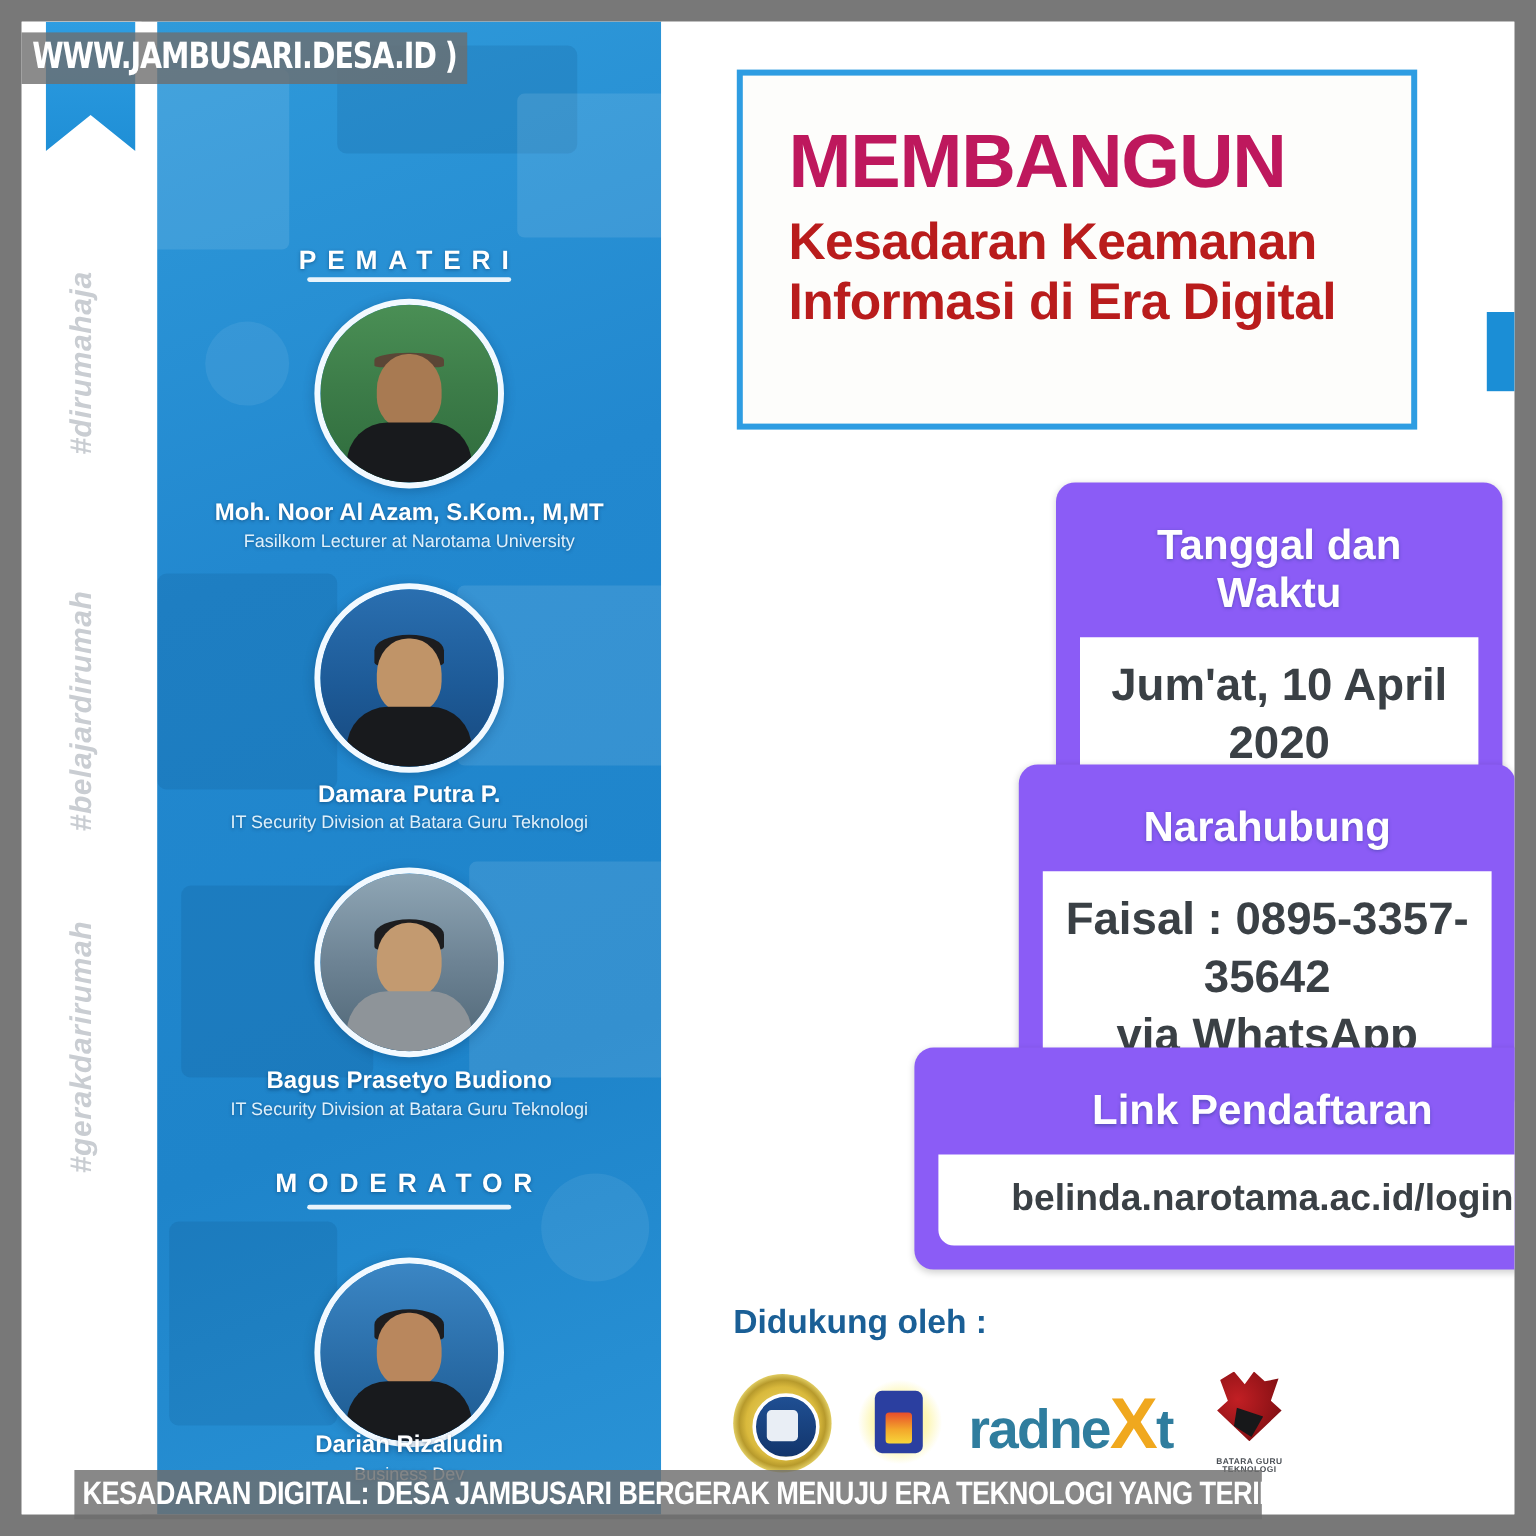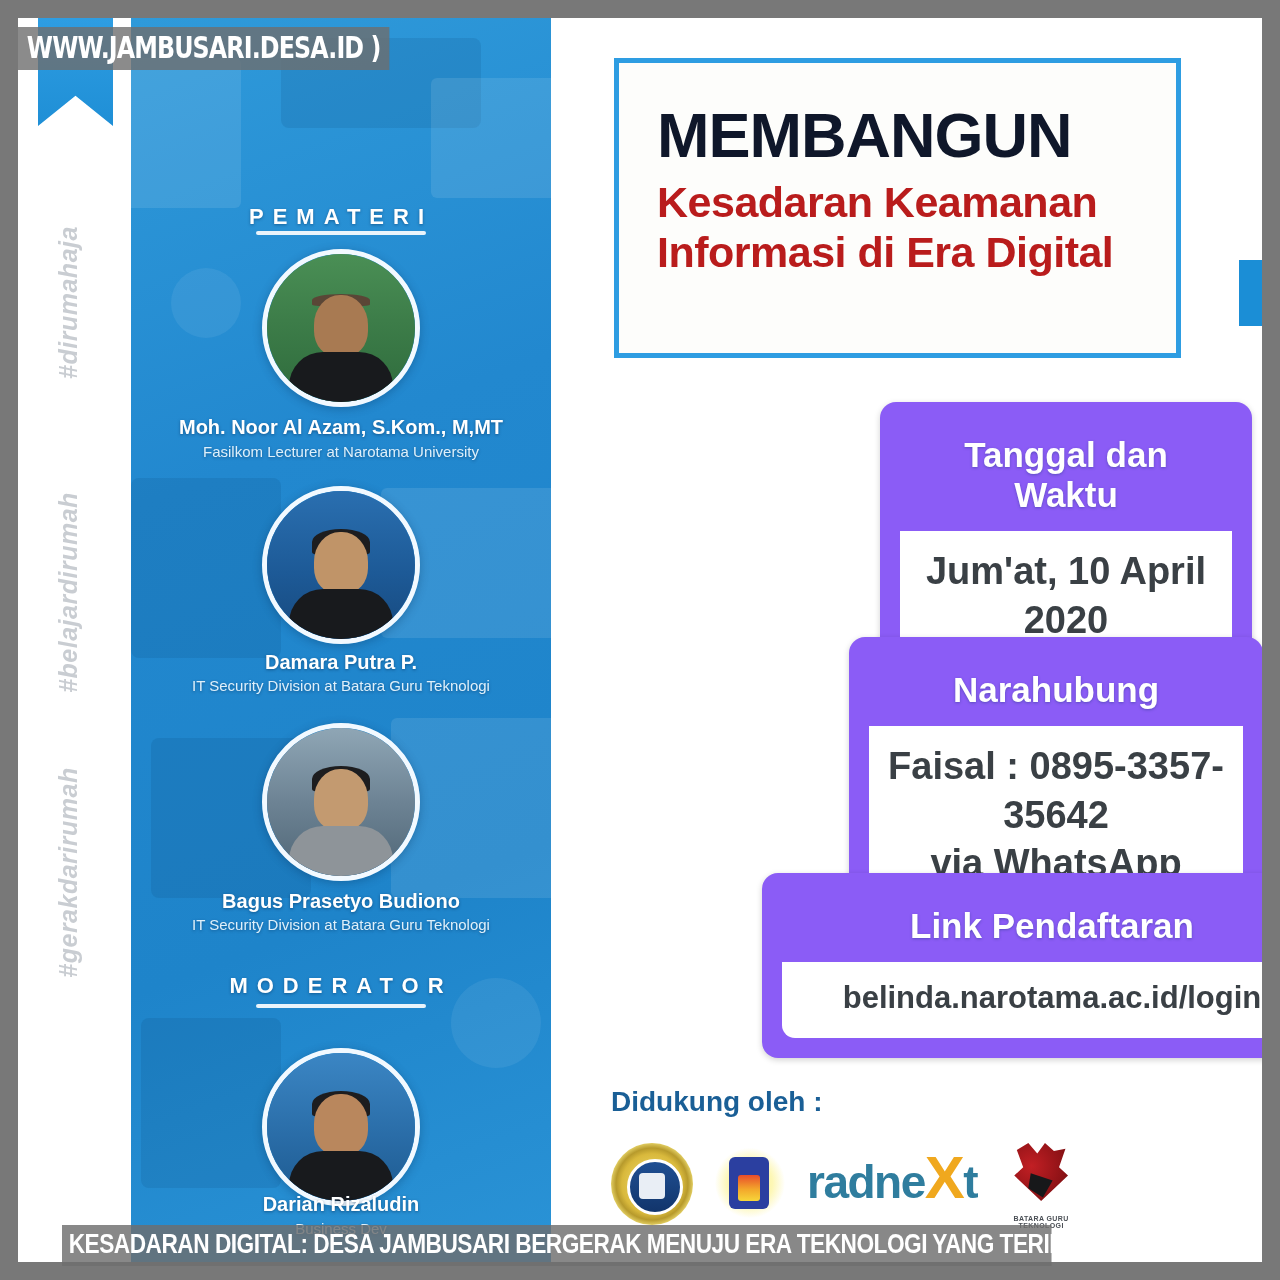--- a/index.html
+++ b/index.html
@@ -173,21 +173,21 @@
   #title-box {
     position:absolute;
     left:63px; top:40px;
     width:567px; height:300px;
     border:5px solid #2e9de2;
     background:#fdfdfb;
     padding:42px 30px 0 38px;
   }
   #title-line-1 {
     font-size:63px; font-weight:700;
-    color:#0f172a; line-height:0.98;
+    color:#be185d; line-height:0.98;
     letter-spacing:-1px;
   }
   #title-line-2, #title-line-3 {
     font-size:43px; font-weight:700;
     color:#b91c1c; line-height:1.18;
     letter-spacing:-0.5px;
   }
   #title-line-2 { margin-top:10px; }
 
   #side-tab {
@@ -241,21 +241,21 @@
   }
 
   #sponsors {
     position:absolute;
     left:60px; top:1118px;
     width:640px; height:100px;
     display:flex;
     align-items:center;
     gap:18px;
   }
-  .sponsor { position:relative; height:86px; display:flex; }
+  .sponsor { position:relative; height:86px; display:flex; align-items:center; }
 
   
   .seal {
     width:82px; height:82px; border-radius:50%;
     background:radial-gradient(circle at 50% 50%, #f4e27a 0%, #d9b93c 52%, #b79a2c 62%, #e7d469 72%, #c9ad34 100%);
     position:relative;
   }
   .seal:after {
     content:"";
     position:absolute; left:16px; top:16px;

